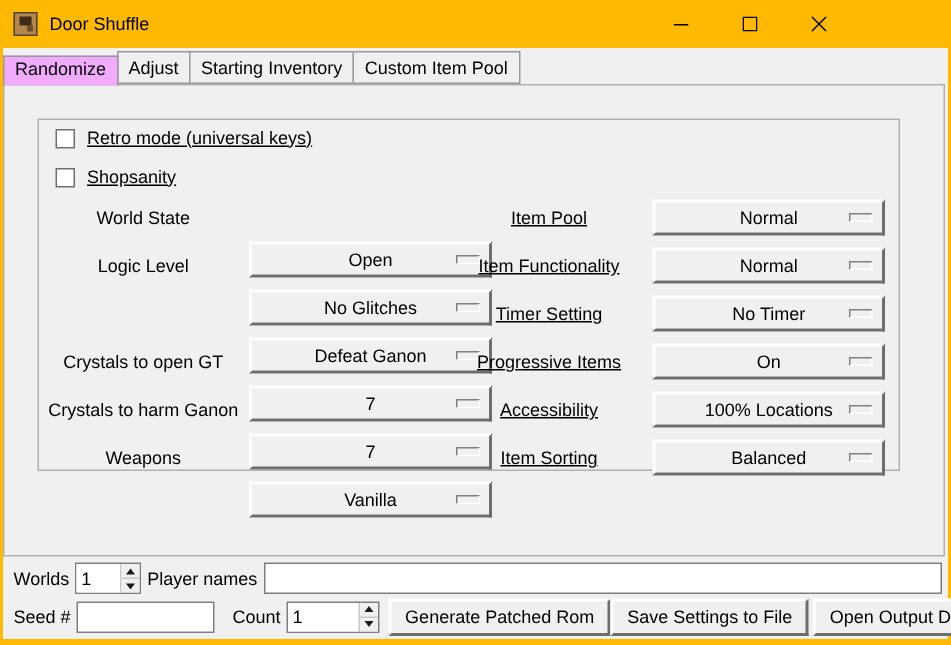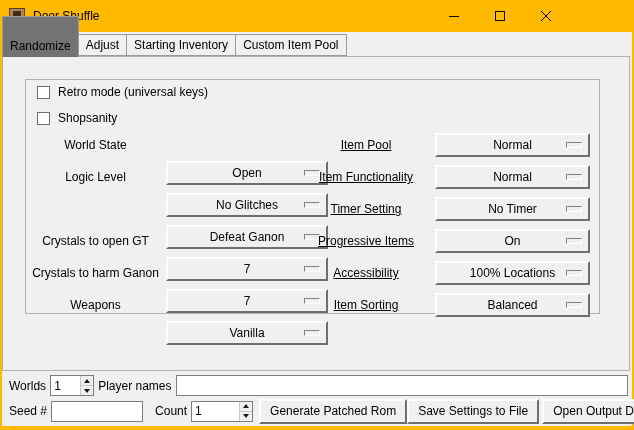--- a/index.html
+++ b/index.html
@@ -22,34 +22,34 @@
   .cap-btn { width:46px; height:32px; display:flex; align-items:center; justify-content:center; }
   .cap-btn svg { display:block; }
 
   
   .client { position:absolute; left:2px; top:32px; width:630px; height:394px; background:#F0F0F0; }
 
   
   .tabs { position:absolute; display:flex; align-items:flex-end; z-index:2; }
   .tab { position:relative; background:#f0f0f0; border:1px solid #9a9a9a;
          padding:3px 7px; margin-right:-1px; white-space:nowrap; }
-  .tab.selected { background:#737373; padding-top:22px; padding-bottom:4px;
+  .tab.selected { background:#f0abfc; padding-top:1px; padding-bottom:4px;
                   margin-bottom:-1px; border-bottom:none; z-index:3; }
   .outer-tabs { left:0; top:1px; height:23px; }
   .inner-tabs { left:25px; top:25px; height:22px; }
 
   .outer-pane { position:absolute; left:0; top:24px; width:628px; height:315px;
                 border:1px solid #b1b1b1; background:#f0f0f0; z-index:1; }
   .inner-pane { position:absolute; left:23px; top:47px; width:575px; height:235px;
                 border:1px solid #b1b1b1; background:#f0f0f0; z-index:1; }
 
   
   .cb-row { position:absolute; left:11px; height:20px; display:flex; align-items:center; }
   .checkbox { width:13px; height:13px; background:#fff; border:1px solid #6e6e6e; margin-right:8px; }
-  .cb-label { line-height:13px; }
+  .cb-label { line-height:13px;text-decoration:underline; }
 
   
   .opt-label { position:absolute; height:24px; line-height:24px; text-align:center; }
   .opt-label.colL { left:2px;   width:135px; }
   .opt-label.colR { left:288px; width:104px;text-decoration:underline; }
   .dd { position:absolute; height:24px; background:#f0f0f0;
         border:2px solid; border-color:#fdfdfd #6e6e6e #6e6e6e #fdfdfd;
         display:flex; align-items:center; justify-content:center; }
   .dd.colL { left:140px; width:162px;margin-top:28px; }
   .dd.colR { left:409px; width:155px;align-items:flex-end; }

